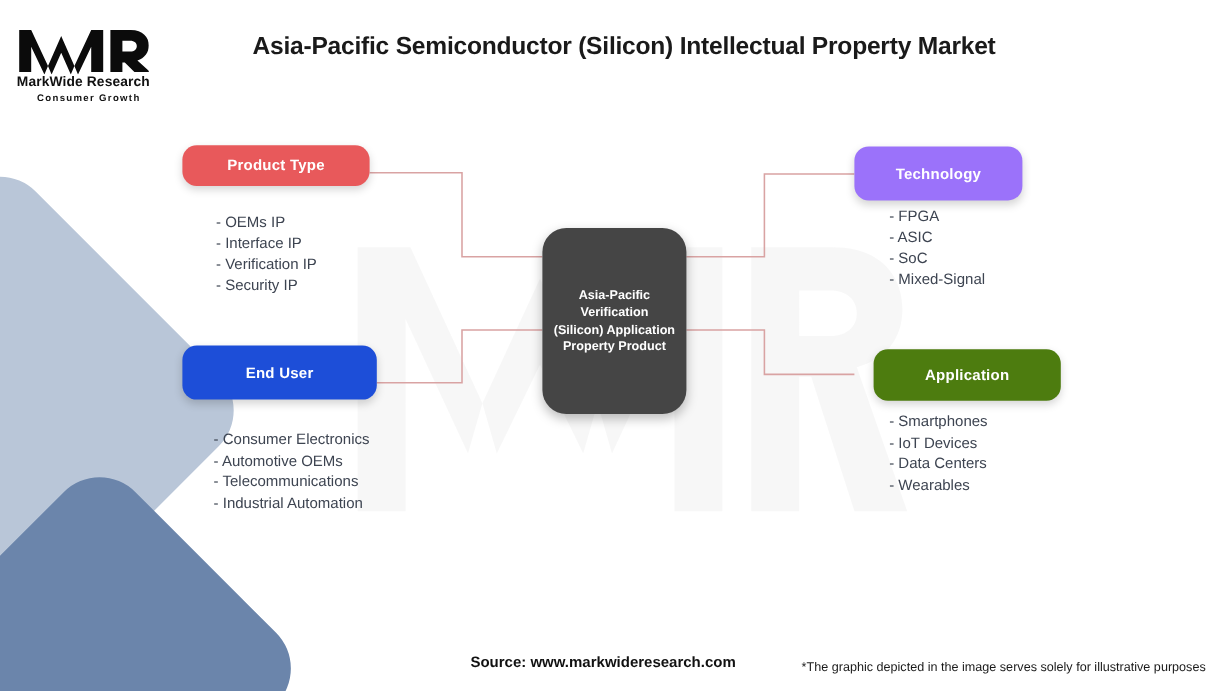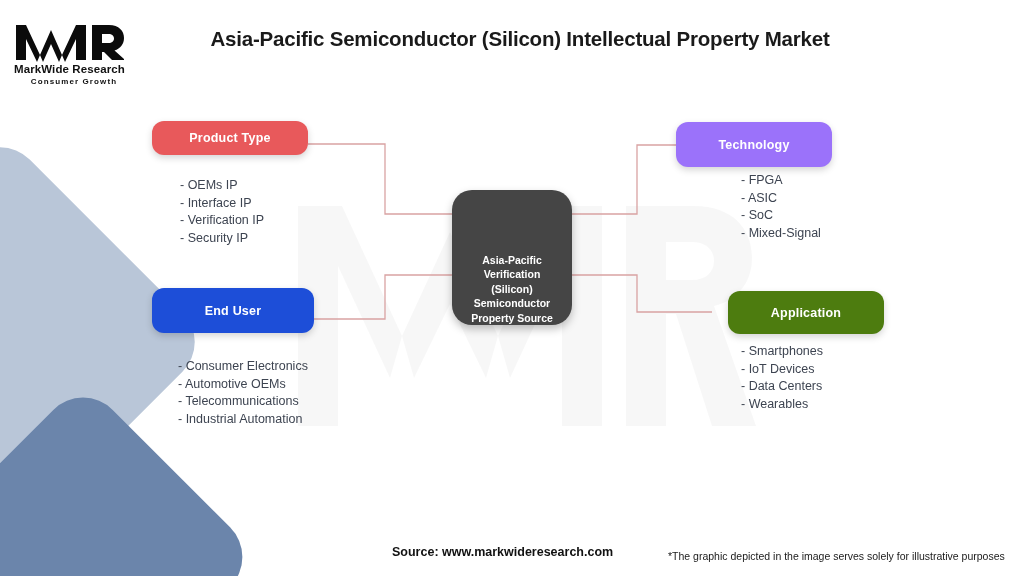--- a/index.html
+++ b/index.html
@@ -86,34 +86,34 @@
     font-size: 12.5px; color: #3d4451; line-height: 17.6px;
   }
   .cat-list div { white-space: nowrap; }
 
   #box-product  { left: 152px; top: 121px; width: 156px; height: 34px; background: #e8595b; }
   #list-product { left: 180px; top: 177px; }
 
   #box-enduser  { left: 152px; top: 288px; width: 162px; height: 45px; background: #1d4ed8; }
   #list-enduser { left: 178px; top: 358px; }
 
-  #box-technology  { left: 676px; top: 122px; width: 156px; height: 45px; background: #9b72fa; }
+  #box-technology  { left: 712px; top: 122px; width: 140px; height: 45px; background: #9b72fa; }
   #list-technology { left: 741px; top: 172px; }
 
   #box-application  { left: 712px; top: 291px; width: 156px; height: 43px; background: #4d7c0f; margin-left: 16px; }
   #list-application { left: 741px; top: 343px; }
 
   
   #center-node {
     position: absolute;
     left: 452px; top: 190px;
-    width: 120px; height: 135px;
+    width: 120px; height: 155px;
     background: #454545;
     border-radius: 20px;
-    display: flex; align-items: flex-end; justify-content: center;
+    display: flex; align-items: center; justify-content: center;
     box-shadow: 0 4px 9px rgba(0,0,0,0.25);
   }
   #center-node .center-text {
     color: #ffffff; font-size: 10.5px; font-weight: bold;
     text-align: center; line-height: 14.5px; padding: 0 6px;
   }
 
   
   .source-note {
     position: absolute;
@@ -170,22 +170,22 @@
       <path d="M314 319 L385 319 L385 275 L452 275"></path>
 
       <path d="M712 312 L637 312 L637 275 L572 275"></path>
     </g>
   </svg>
 
   <div id="center-node">
     <div class="center-text">
       <div>Asia-Pacific</div>
       <div>Verification</div>
-      <div>(Silicon) Semiconductor</div>
-      <div>Property Source</div>
+      <div>(Silicon) Application</div>
+      <div>Property Product</div>
     </div>
   </div>
 
   <div class="cat-box" id="box-product">
     <span class="cat-label">Product Type</span>
   </div>
   <div class="cat-list" id="list-product">
     <div>- OEMs IP</div>
     <div>- Interface IP</div>
     <div>- Verification IP</div>

